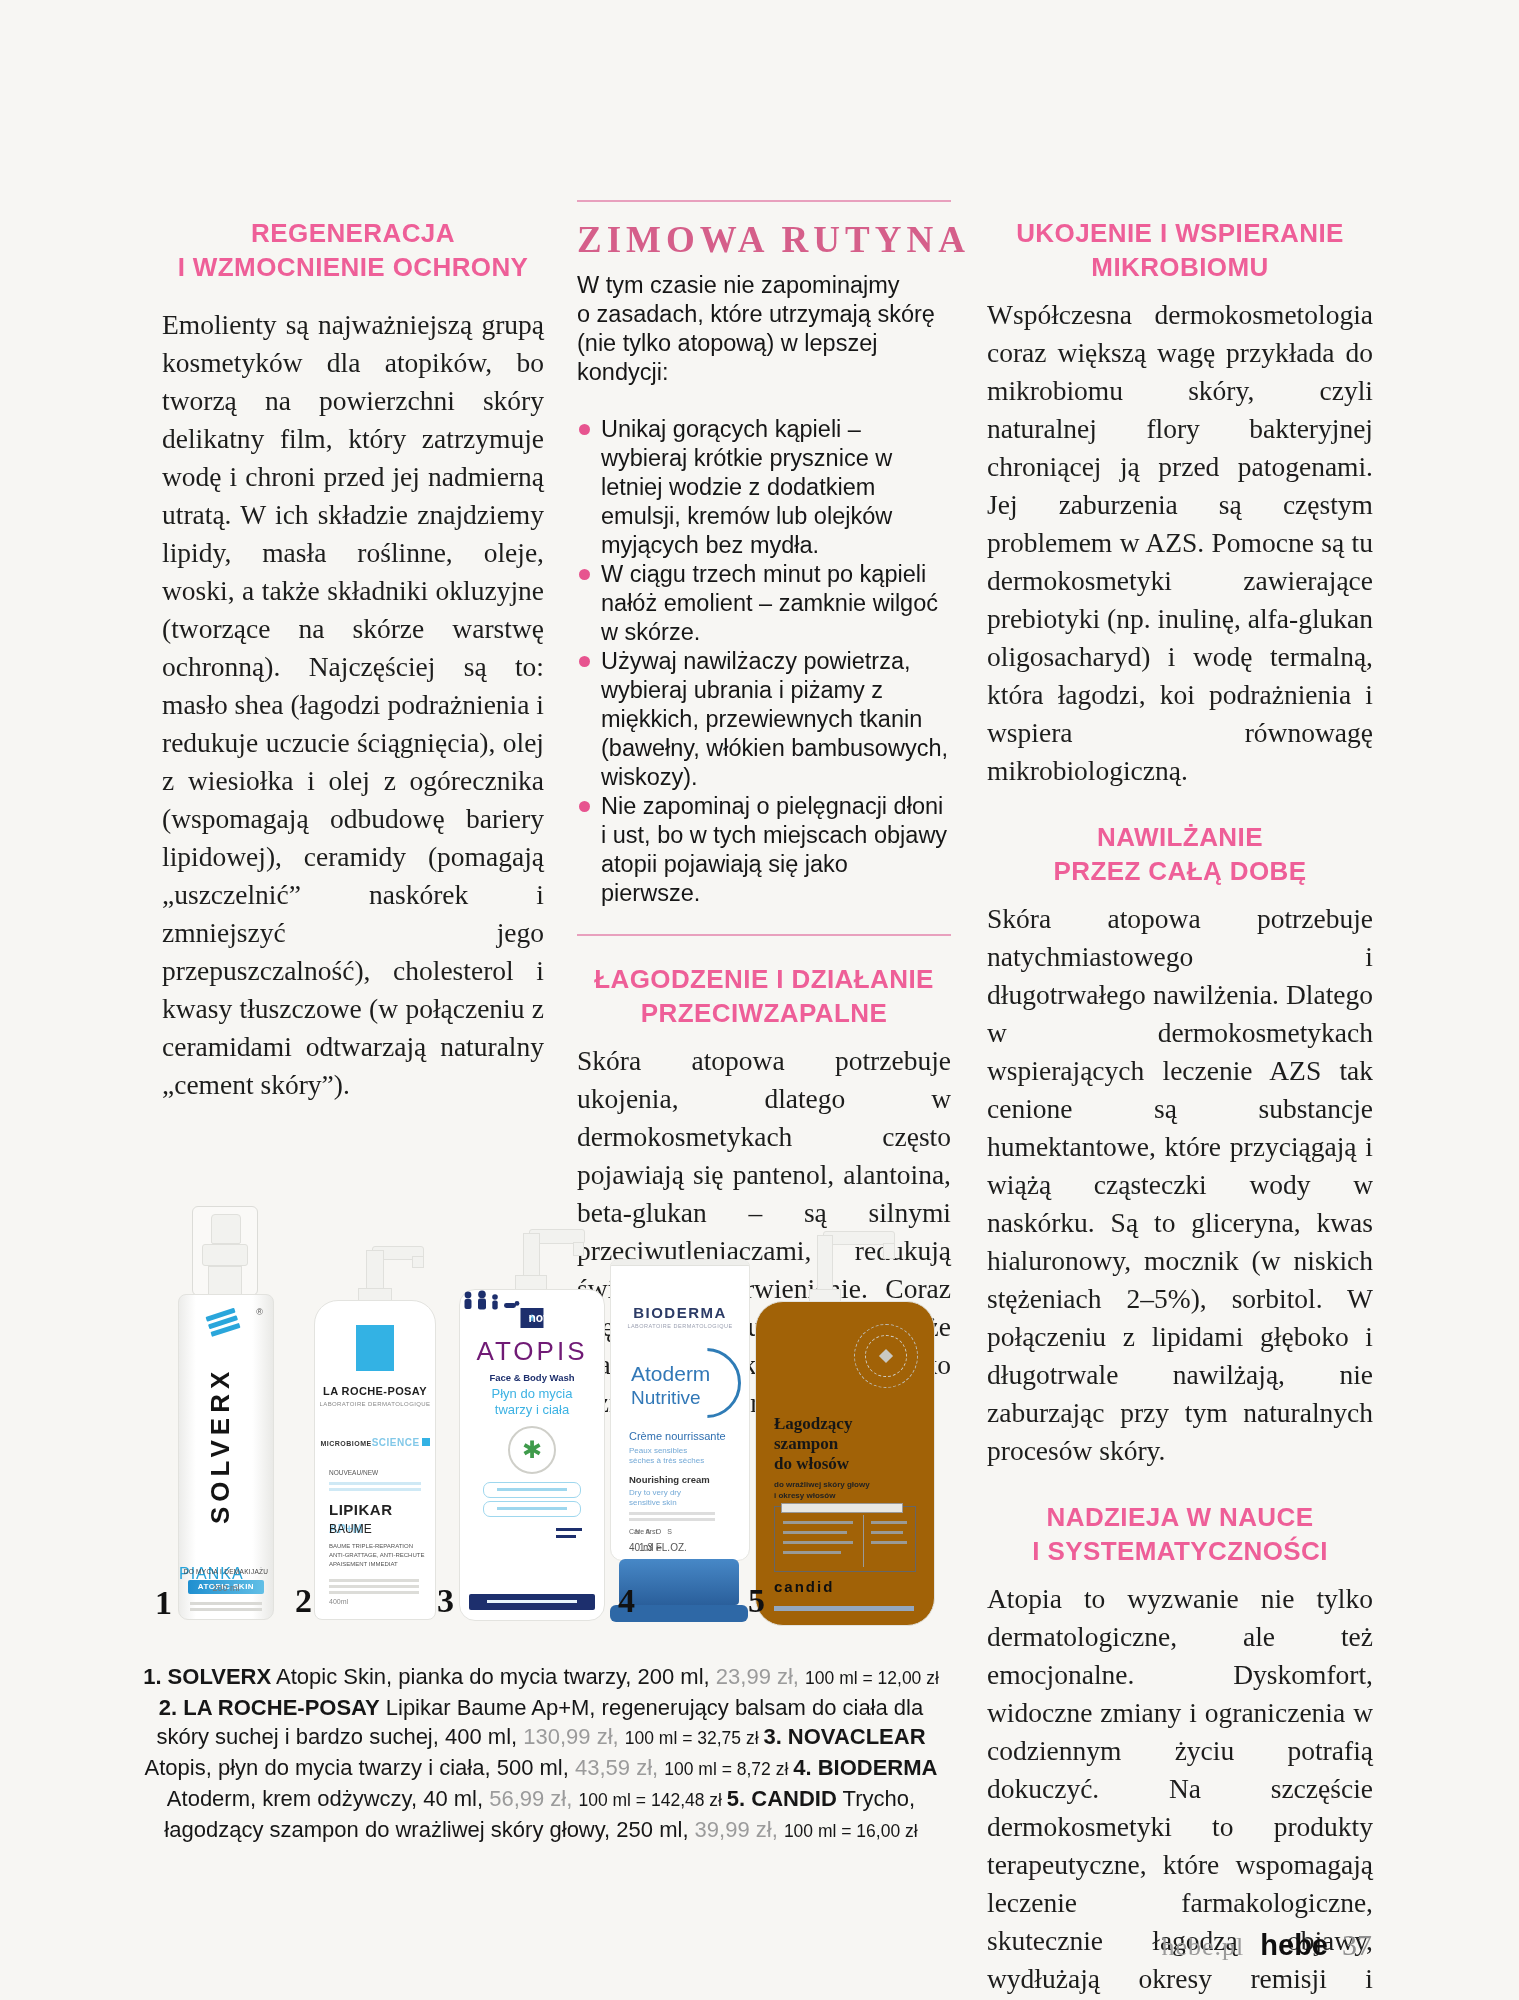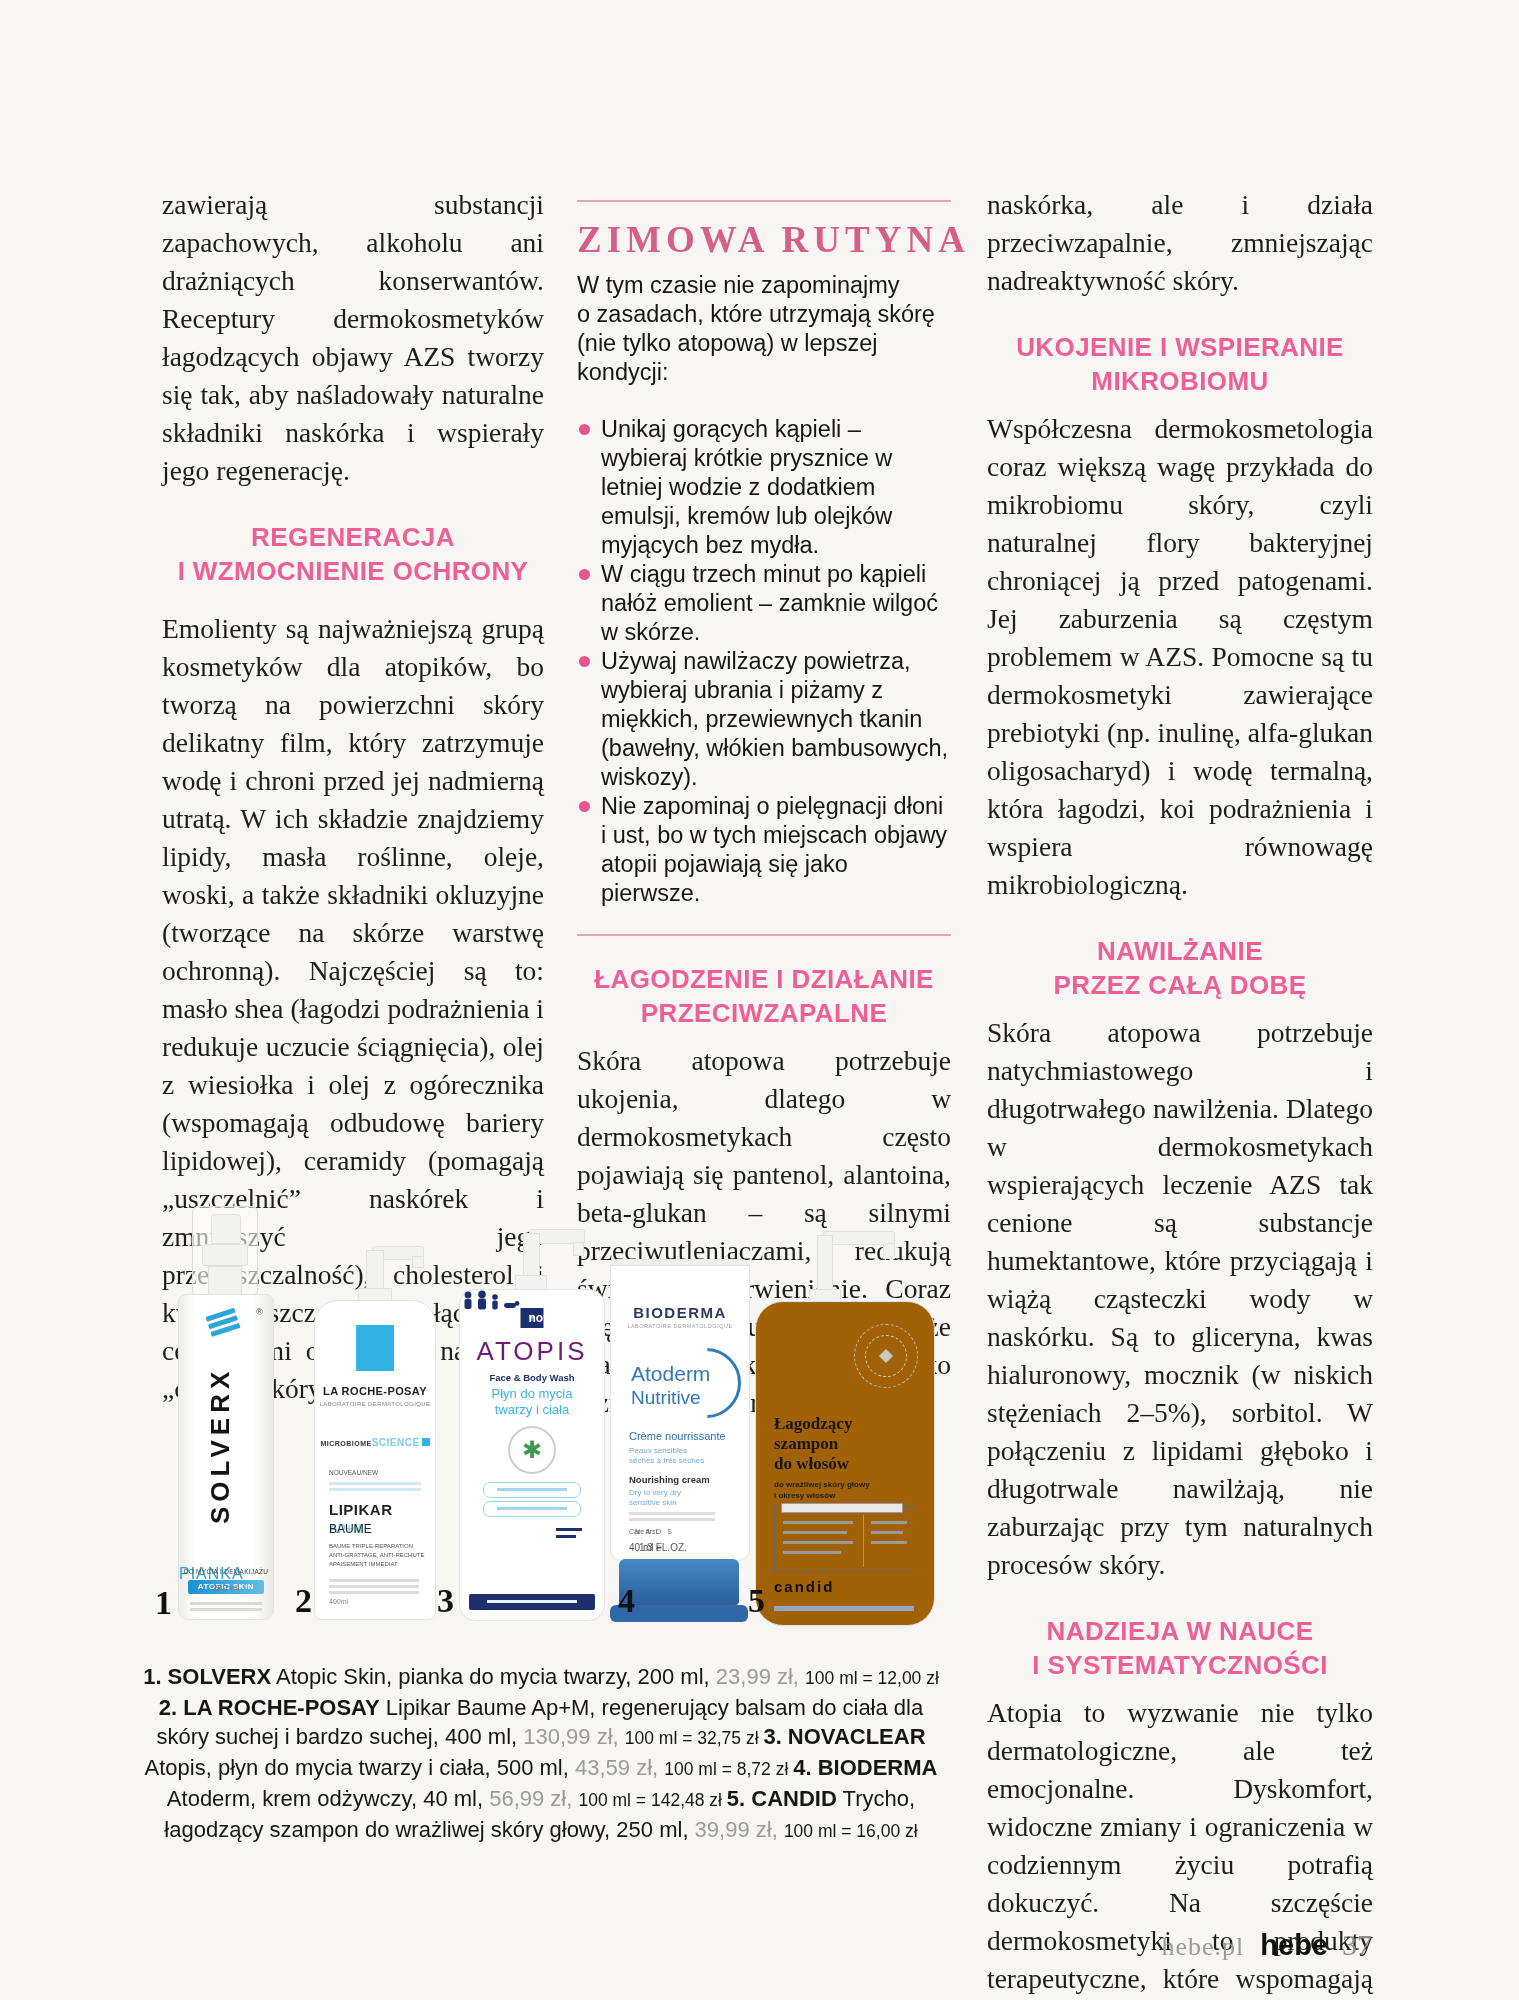--- a/index.html
+++ b/index.html
@@ -171,21 +171,20 @@
   .f-site  { font-family:"Liberation Serif",serif; font-size:26px; color:#9a9a9a; letter-spacing:1px; }
   .f-brand { font-family:"Liberation Sans",sans-serif; font-weight:700; font-size:29px; color:#0f0f0f; margin-left:16px; }
   .f-num   { font-family:"Liberation Serif",serif; font-size:30px; color:#8f8f8f; margin-left:14px; }
 </style>
 </head>
 <body>
 
 <div class="page">
 
   <section class="col col-left">
-    <p class="serif">zawierają substancji zapachowych, alkoholu ani drażniących konserwantów. Receptury dermokosmetyków łagodzących objawy AZS tworzy się tak, aby naśladowały naturalne składniki naskórka i wspierały jego regenerację.</p>
     <h2 class="h-pink">REGENERACJA
 I WZMOCNIENIE OCHRONY</h2>
     <p class="serif">Emolienty są najważniejszą grupą kosmetyków dla atopików, bo tworzą na powierzchni skóry delikatny film, który zatrzymuje wodę i chroni przed jej nadmierną utratą. W ich składzie znajdziemy lipidy, masła roślinne, oleje, woski, a także składniki okluzyjne (tworzące na skórze warstwę ochronną). Najczęściej są to: masło shea (łagodzi podrażnienia i redukuje uczucie ściągnięcia), olej z wiesiołka i olej z ogórecznika (wspomagają odbudowę bariery lipidowej), ceramidy (pomagają „uszczelnić” naskórek i zmniejszyć jego przepuszczalność), cholesterol i kwasy tłuszczowe (w połączeniu z ceramidami odtwarzają naturalny „cement skóry”).</p>
   </section>
 
   <section class="col col-mid">
     <div class="rule"></div>
     <h1 class="section-title">ZIMOWA RUTYNA</h1>
     <p class="mid-intro">W tym czasie nie zapominajmy
 o zasadach, które utrzymają skórę
@@ -196,21 +195,20 @@
       <li>Używaj nawilżaczy powietrza, wybieraj ubrania i piżamy z miękkich, przewiewnych tkanin (bawełny, włókien bambusowych, wiskozy).</li>
       <li>Nie zapominaj o pielęgnacji dłoni i ust, bo w tych miejscach objawy atopii pojawiają się jako pierwsze.</li>
     </ul>
     <div class="rule rule2"></div>
     <h2 class="h-pink">ŁAGODZENIE I DZIAŁANIE
 PRZECIWZAPALNE</h2>
     <p class="serif">Skóra atopowa potrzebuje ukojenia, dlatego w dermokosmetykach często pojawiają się pantenol, alantoina, beta-glukan – są silnymi przeciwutleniaczami, redukują świąd i zaczerwienienie. Coraz częściej stosuje się także niacynamid, który nie tylko wzmacnia barierę</p>
   </section>
 
   <section class="col col-right">
-    <p class="serif lead">naskórka, ale i działa przeciwzapalnie, zmniejszając nadreaktywność skóry.</p>
     <h2 class="h-pink">UKOJENIE I WSPIERANIE
 MIKROBIOMU</h2>
     <p class="serif">Współczesna dermokosmetologia coraz większą wagę przykłada do mikrobiomu skóry, czyli naturalnej flory bakteryjnej chroniącej ją przed patogenami. Jej zaburzenia są częstym problemem w AZS. Pomocne są tu dermokosmetyki zawierające prebiotyki (np. inulinę, alfa-glukan oligosacharyd) i wodę termalną, która łagodzi, koi podrażnienia i wspiera równowagę mikrobiologiczną.</p>
     <h2 class="h-pink">NAWILŻANIE
 PRZEZ CAŁĄ DOBĘ</h2>
     <p class="serif">Skóra atopowa potrzebuje natychmiastowego i długotrwałego nawilżenia. Dlatego w dermokosmetykach wspierających leczenie AZS tak cenione są substancje humektantowe, które przyciągają i wiążą cząsteczki wody w naskórku. Są to gliceryna, kwas hialuronowy, mocznik (w niskich stężeniach 2–5%), sorbitol. W połączeniu z lipidami głęboko i długotrwale nawilżają, nie zaburzając przy tym naturalnych procesów skóry.</p>
     <h2 class="h-pink">NADZIEJA W NAUCE
 I SYSTEMATYCZNOŚCI</h2>
     <p class="serif">Atopia to wyzwanie nie tylko dermatologiczne, ale też emocjonalne. Dyskomfort, widoczne zmiany i ograniczenia w codziennym życiu potrafią dokuczyć. Na szczęście dermokosmetyki to produkty terapeutyczne, które wspomagają leczenie farmakologiczne, skutecznie łagodzą objawy, wydłużają okresy remisji i poprawiają jakość życia. Regularność, konsekwencja i dobór odpowiednich preparatów sprawią, że nawet zimą skóra atopowa może być spokojna, miękka i wolna od podrażnień. ●</p>
   </section>

